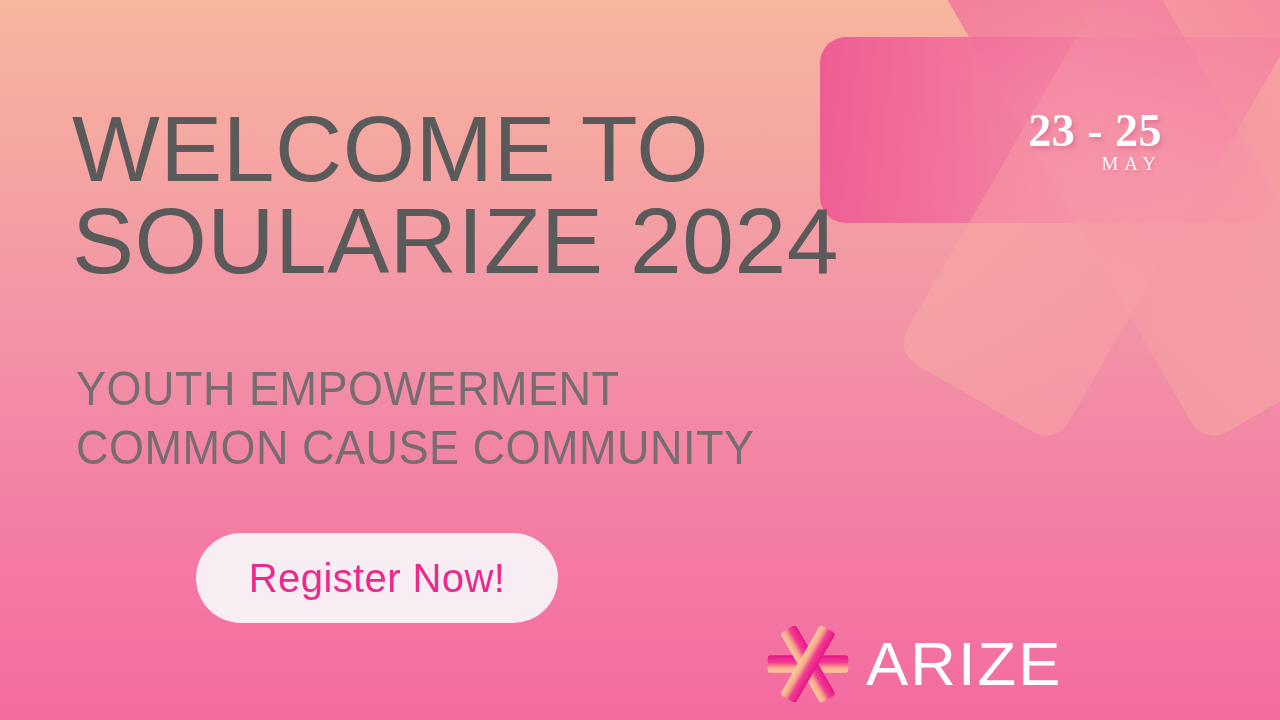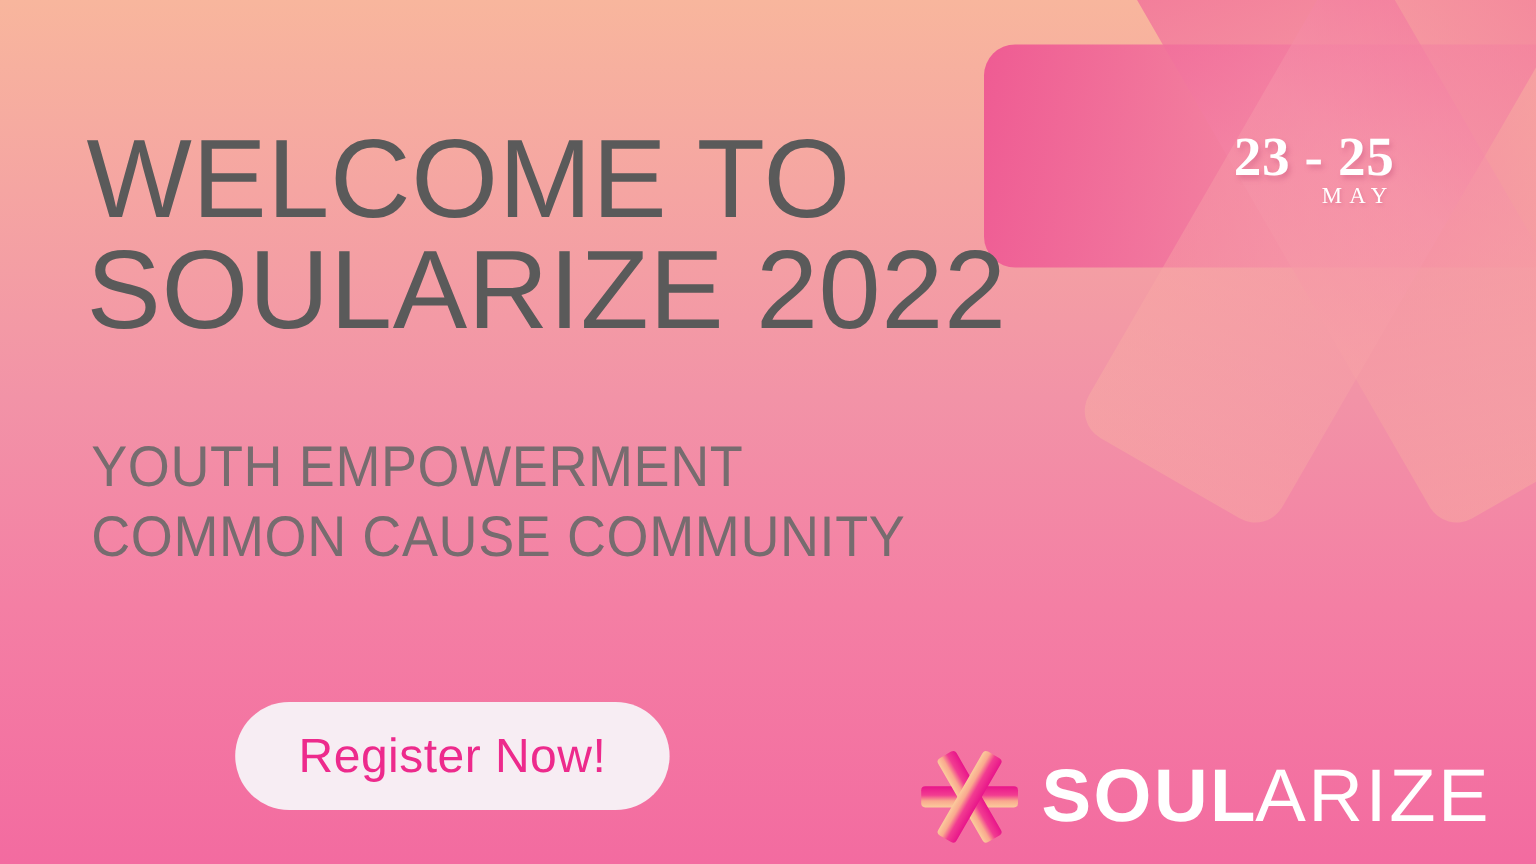--- a/index.html
+++ b/index.html
@@ -112,21 +112,21 @@
     line-height:1.32;
     letter-spacing:0.5px;
     white-space:nowrap;
     transform:scaleY(1.06);
     transform-origin:left top;
   }
 
   
   .cta-button {
     position:absolute;
-    left:196px; top:585px;
+    left:196px; top:533px;
     width:362px; height:90px;
     border-radius:45px;
     background:#F7EDF3;
     border:none;
     display:flex;
     align-items:center;
     justify-content:center;
     cursor:pointer;
     z-index:5;
   }
@@ -181,21 +181,21 @@
     <div class="arm arm-3"></div>
   </div>
 
   <div class="date-badge">
     <div class="date-range">23 - 25</div>
     <div class="date-month">MAY</div>
   </div>
 
   <div class="headline">
     <div class="headline-line">WELCOME TO</div>
-    <div class="headline-line">SOULARIZE 2022</div>
+    <div class="headline-line">SOULARIZE 2024</div>
   </div>
 
   <div class="subtitle">
     <div class="subtitle-line">YOUTH EMPOWERMENT</div>
     <div class="subtitle-line">COMMON CAUSE COMMUNITY</div>
   </div>
 
   <button class="cta-button">
     <span class="cta-label">Register Now!</span>
   </button>
@@ -210,18 +210,17 @@
           <stop offset="100%" stop-color="#FBCB9C"></stop>
         </linearGradient>
       </defs>
       <g fill="url(#markGrad)">
         <rect x="2" y="39.5" width="96" height="21" rx="4"></rect>
         <rect x="2" y="39.5" width="96" height="21" rx="4" transform="rotate(60 50 50)"></rect>
         <rect x="2" y="39.5" width="96" height="21" rx="4" transform="rotate(120 50 50)"></rect>
       </g>
     </svg>
     <div class="logo-word">
-      <span class="logo-soul">SOUL</span>
       <span class="logo-arize">ARIZE</span>
     </div>
   </div>
 
 </div>
 
 </body></html>

